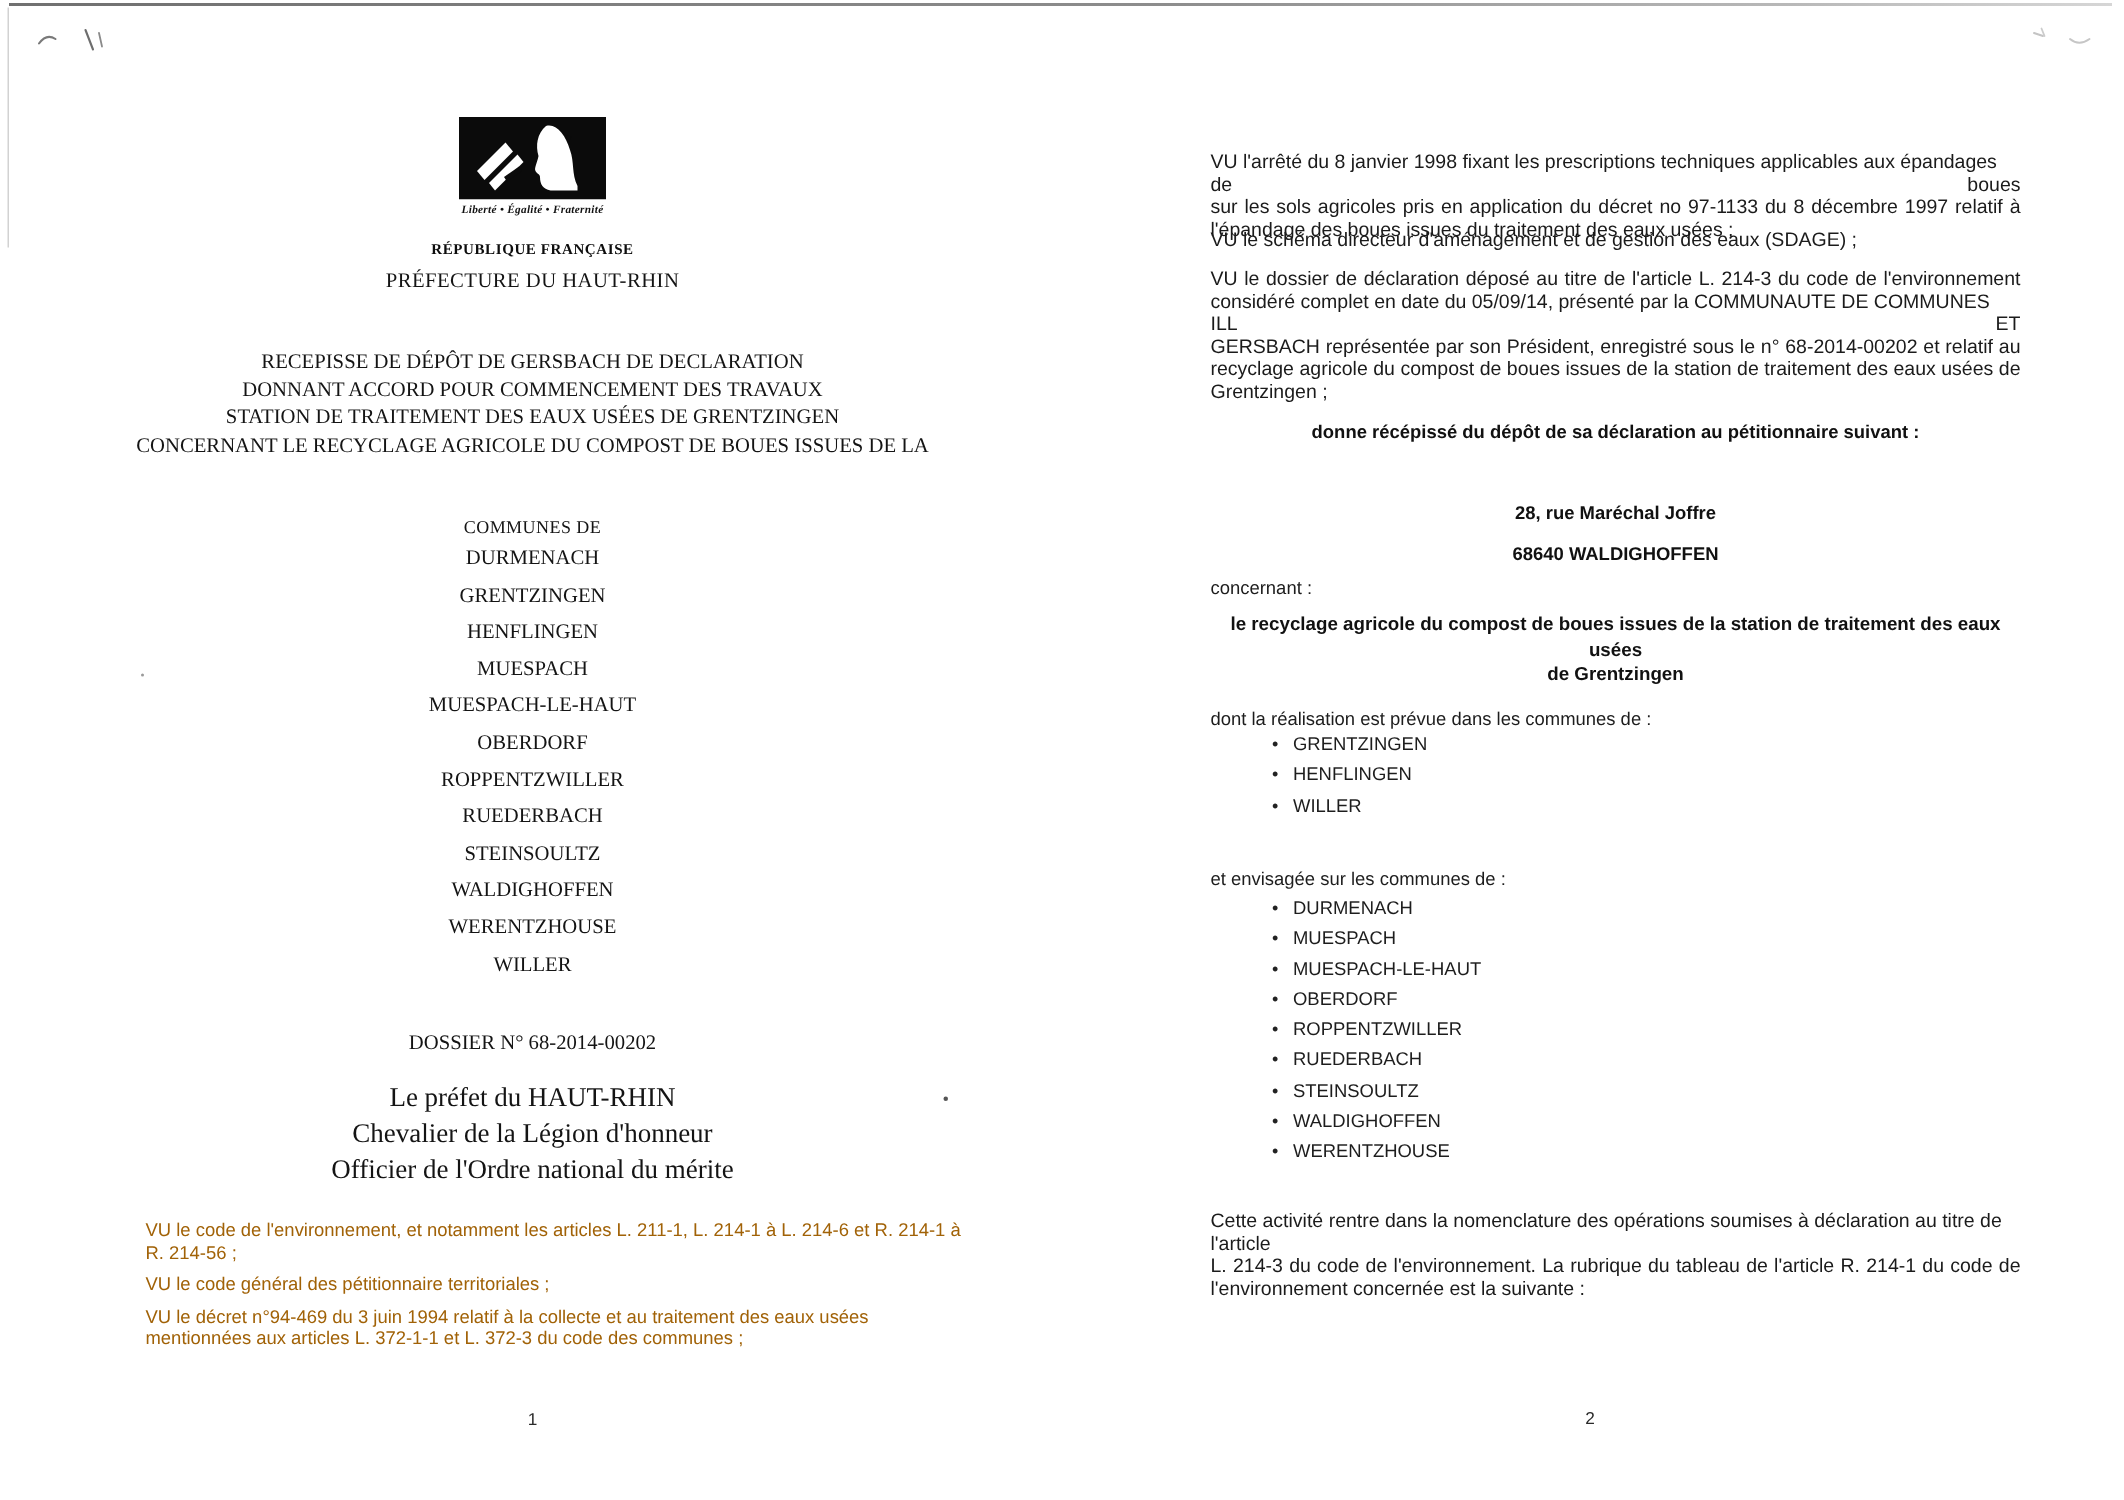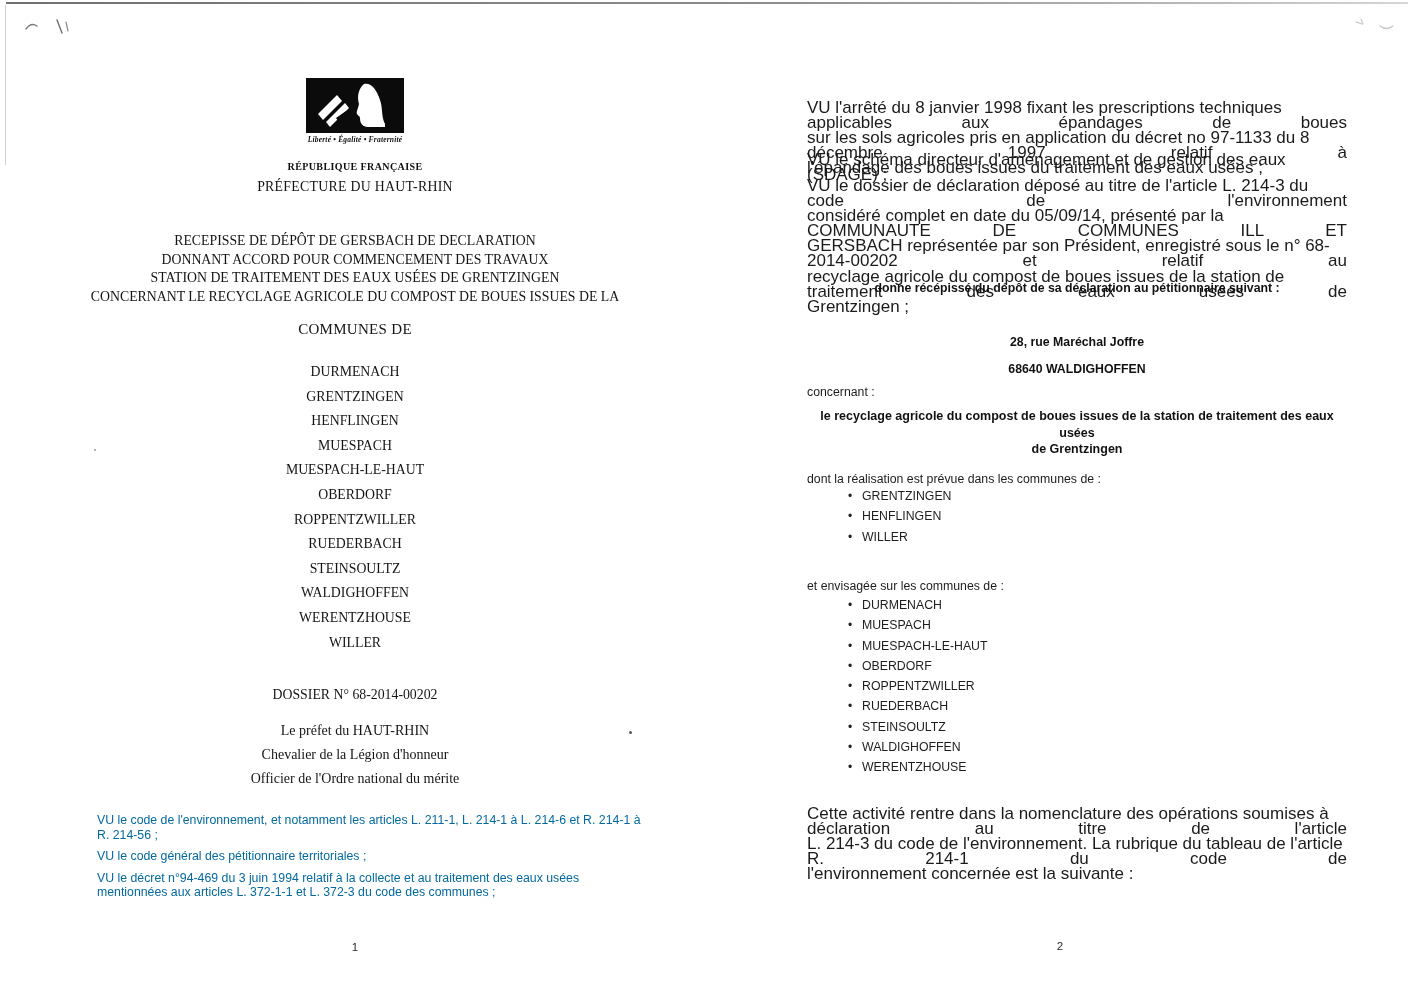--- a/index.html
+++ b/index.html
@@ -18,31 +18,31 @@
   
   .lcol{left:85px;width:540px;}
   .logo-box{display:inline-block;text-align:center;}
   .logo-box svg{display:block;margin:0 auto;}
   .logo-motto{font-family:"Liberation Serif",serif;font-weight:bold;font-style:italic;
               font-size:7.5px;letter-spacing:.2px;margin-top:2px;color:#111;}
   .logo-name{font-family:"Liberation Serif",serif;font-weight:bold;font-size:10px;
              letter-spacing:.4px;margin-top:17px;color:#0d0d0d;}
   .prefecture{font-size:13.8px;letter-spacing:.3px;}
   .title-block{font-size:13.8px;line-height:18.5px;}
-  .communes-heading{font-size:15px;letter-spacing:.3px;}
+  .communes-heading{font-size:12px;letter-spacing:.3px;margin-top:23px;}
   .communes-list{font-size:13.8px;line-height:24.6px;}
   .dossier{font-size:13.8px;}
-  .prefect-block{font-size:14px;line-height:24.2px;}
-  .vu-block{font-size:12.3px;line-height:14.5px;color:#0369a1;}
+  .prefect-block{font-size:18px;line-height:24.2px;}
+  .vu-block{font-size:12.3px;line-height:14.5px;color:#a16207;}
   .vu-block .para{margin:0 0 7px 0;}
   .pagenum{font-size:11.5px;color:#2a2a2a;}
 
   
   .rcol{left:807px;width:540px;}
-  .rpara{font-size:17px;line-height:15.1px;color:#1b1b1b;}
+  .rpara{font-size:13px;line-height:15.1px;color:#1b1b1b;}
   .jline{text-align-last:justify;}
   .jline-last{text-align-last:left;}
   .rbold{font-weight:bold;color:#111;}
   .subject{font-size:12.5px;line-height:16.5px;}
   .intro-line{font-size:12.3px;}
   .blist{font-size:12.3px;}
   .brow{display:flex;align-items:baseline;height:20.3px;padding-left:41px;}
   .brow .b{width:14px;font-size:12px;color:#222;}
 
   .dot{border-radius:50%;background:#555;}

